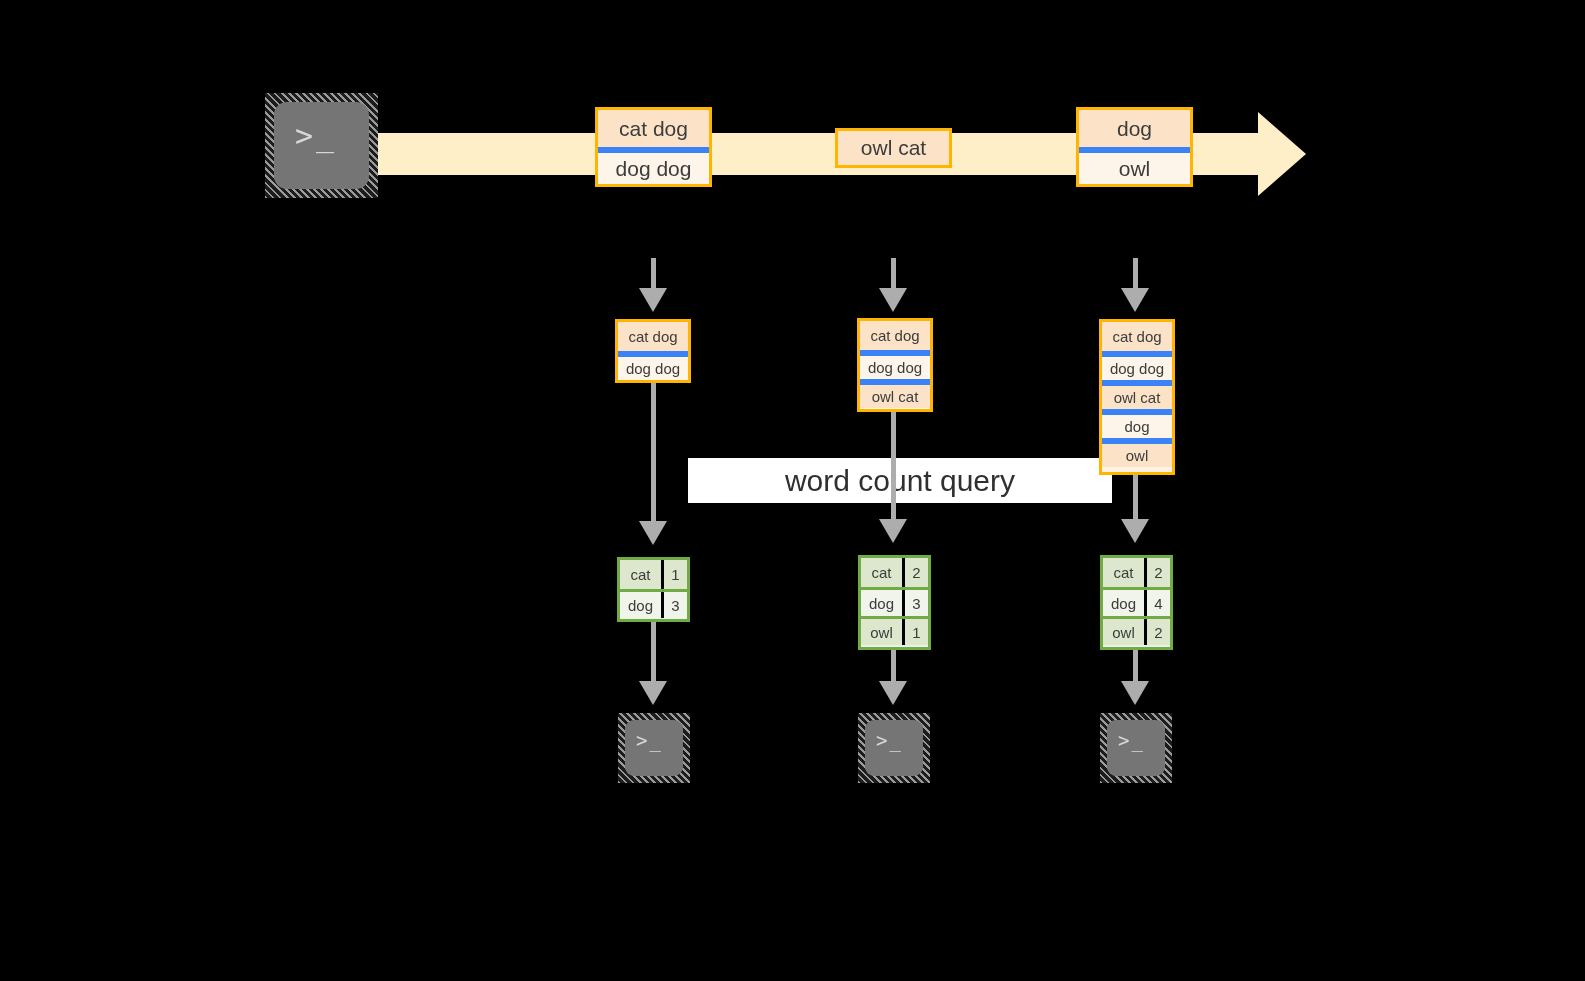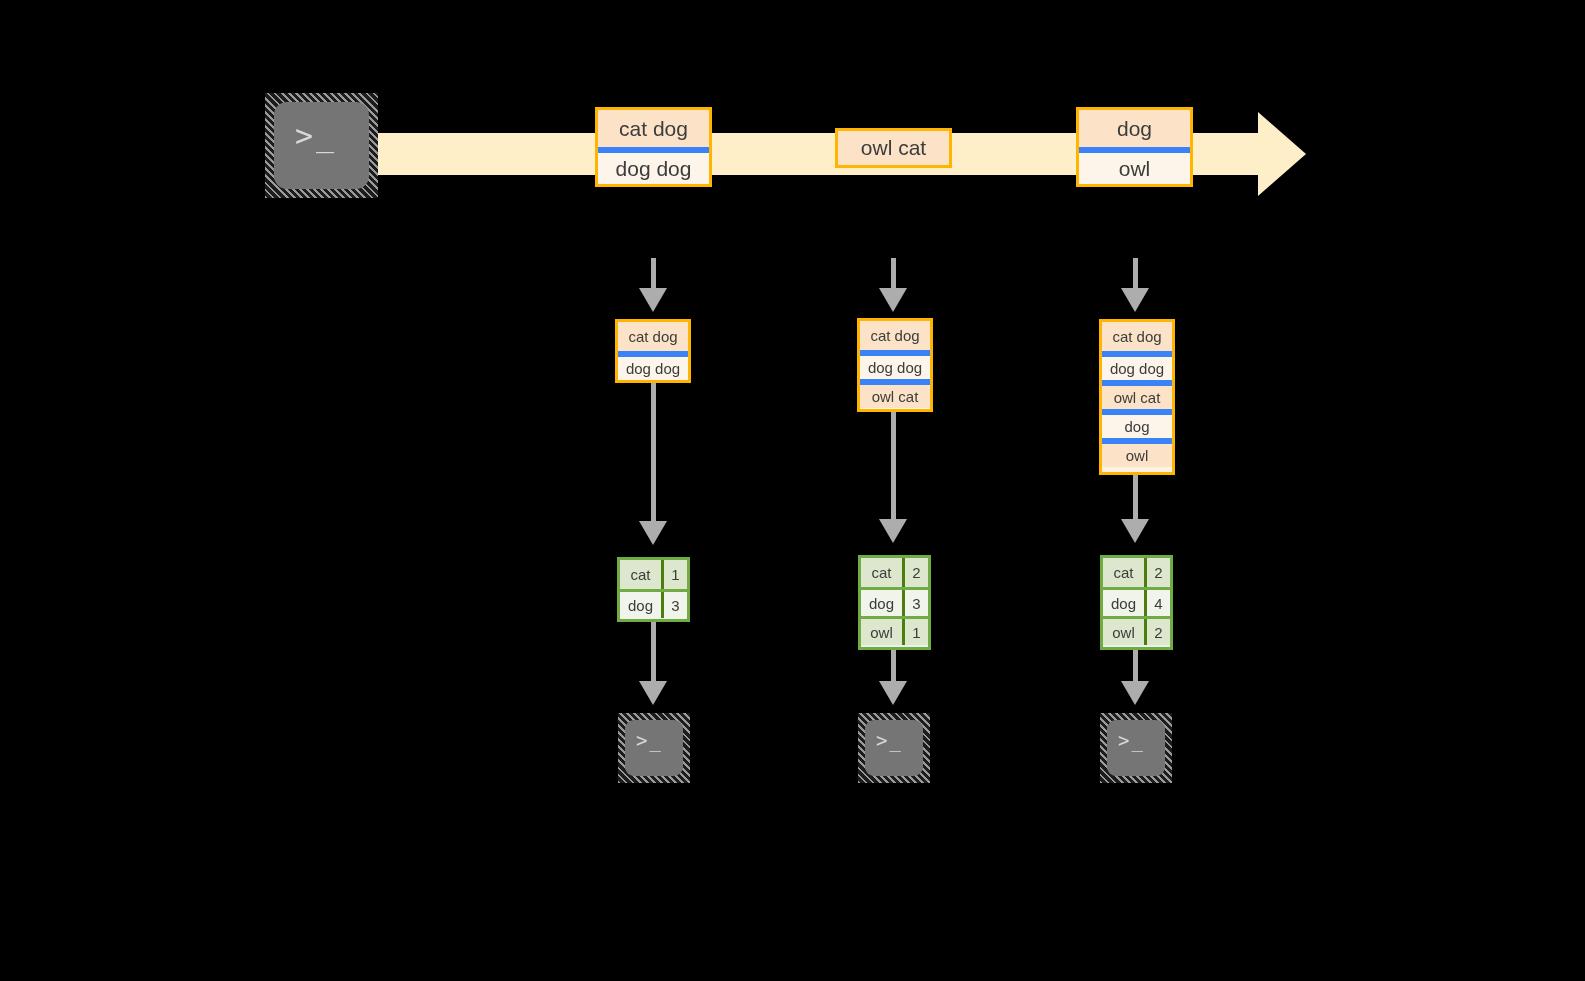--- a/index.html
+++ b/index.html
@@ -32,21 +32,21 @@
 
   
   .gbox{position:absolute;border:3px solid #71AB43;box-sizing:border-box;
         background:#EDF2E6;}
   .gbox .gr{display:flex;box-sizing:border-box;}
   .gbox .gr + .gr{border-top:3px solid #71AB43;}
   .gbox .gr.dark{background:#DCE7CD;}
   .gbox .gr.light{background:#F0F4EB;}
   .gbox .gc{box-sizing:border-box;display:flex;align-items:center;
         justify-content:center;color:#3c3c3c;}
-  .gbox .gc.key{border-right:3px solid #4d7c0f;}
+  .gbox .gc.key{border-right:3px solid #000000;}
 
   
   .vline{position:absolute;background:#ADADAD;width:5px;}
   .vdash{position:absolute;width:5px;
         background:linear-gradient(#ADADAD 0 100%);}
   .ahead{position:absolute;width:0;height:0;}
 
   
   .banner{position:absolute;background:#FFFFFF;display:flex;align-items:center;
         justify-content:center;color:#303030;}
@@ -71,20 +71,23 @@
 
   <div class="obox" style="left:835px;top:128px;width:117px;height:40px;">
     <div class="r dark" style="height:34px;font-size:21px;">owl cat</div>
   </div>
 
   <div class="obox" style="left:1076px;top:107px;width:117px;height:80px;">
     <div class="r dark" style="height:37px;font-size:21px;">dog</div>
     <div class="r light" style="height:37px;font-size:21px;">owl</div>
   </div>
 
+  <div class="banner" style="left:688px;top:458px;width:424px;height:45px;">
+    <span style="font-size:30px;">word count query</span>
+  </div>
 
   <div class="vdash" style="left:651px;top:258px;height:32px;"></div>
   <div class="ahead" style="left:639px;top:288px;border-left:14px solid transparent;
               border-right:14px solid transparent;border-top:24px solid #ADADAD;"></div>
 
   <div class="obox" style="left:615px;top:319px;width:76px;height:64px;">
     <div class="r dark" style="height:29px;font-size:15px;">cat dog</div>
     <div class="r light" style="height:29px;font-size:15px;">dog dog</div>
   </div>
 

